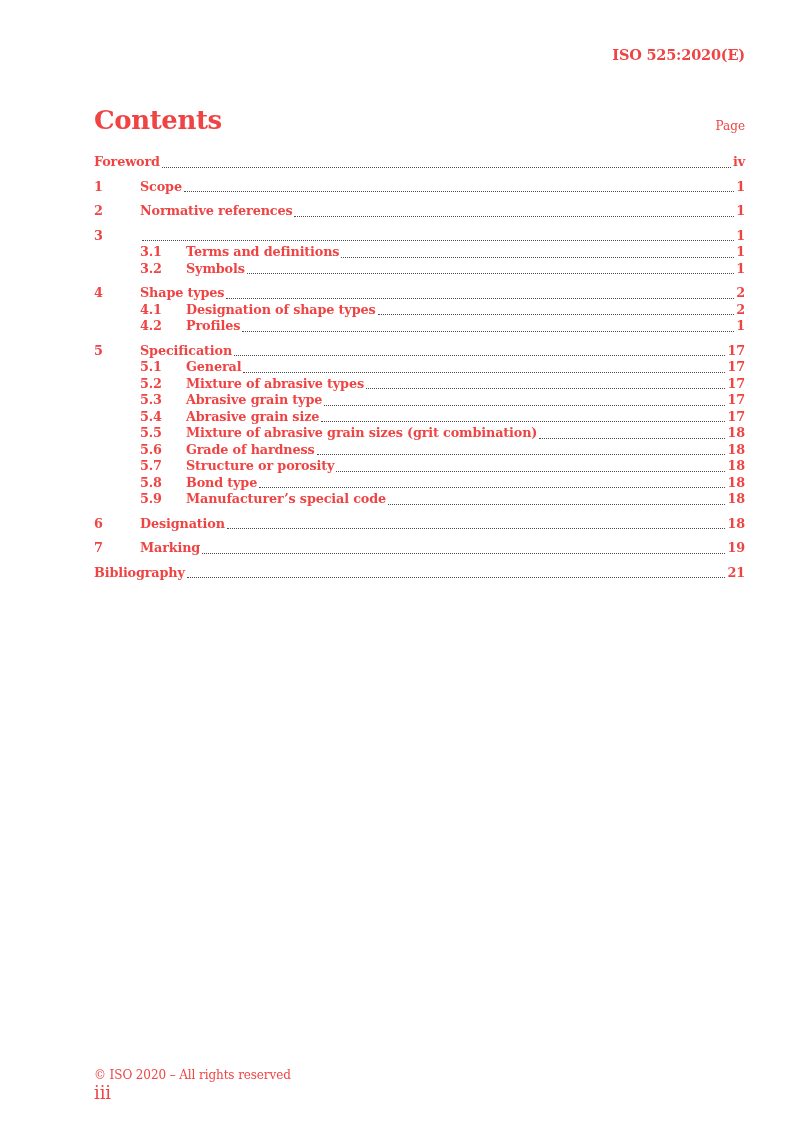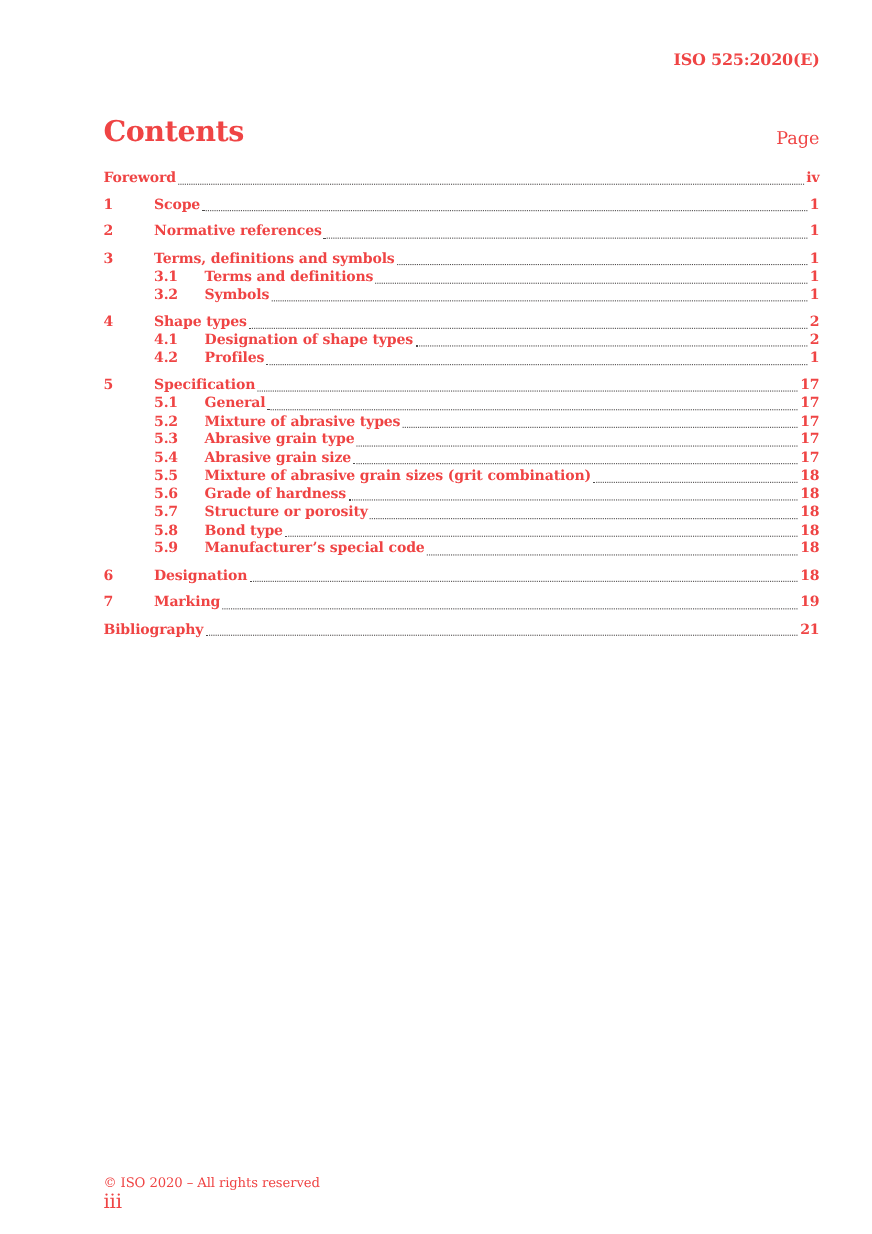--- a/index.html
+++ b/index.html
@@ -35,21 +35,21 @@
     text-align: right;
   }
   .contents-title {
     margin: 0;
     font-size: 26px;
     line-height: 28px;
     font-weight: bold;
     letter-spacing: -0.4px;
   }
   .page-label {
-    font-size: 16px;
+    font-size: 12px;
     line-height: 16px;
   }
   .toc { margin-top: 20px; }
   .toc-row {
     display: flex;
     align-items: center;
     font-size: 12.8px;
     line-height: 16.5px;
     letter-spacing: -0.15px;
     cursor: pointer;
@@ -107,21 +107,20 @@
           <span class="pg">1</span>
         </div>
         <div class="toc-row main">
           <span class="num">2</span>
           <span class="ttl">Normative references</span>
           <span class="leader"></span>
           <span class="pg">1</span>
         </div>
         <div class="toc-row main">
           <span class="num">3</span>
-          <span class="ttl">Terms, definitions and symbols</span>
           <span class="leader"></span>
           <span class="pg">1</span>
         </div>
         <div class="toc-row sub">
           <span class="num">3.1</span>
           <span class="ttl">Terms and definitions</span>
           <span class="leader"></span>
           <span class="pg">1</span>
         </div>
         <div class="toc-row sub">

